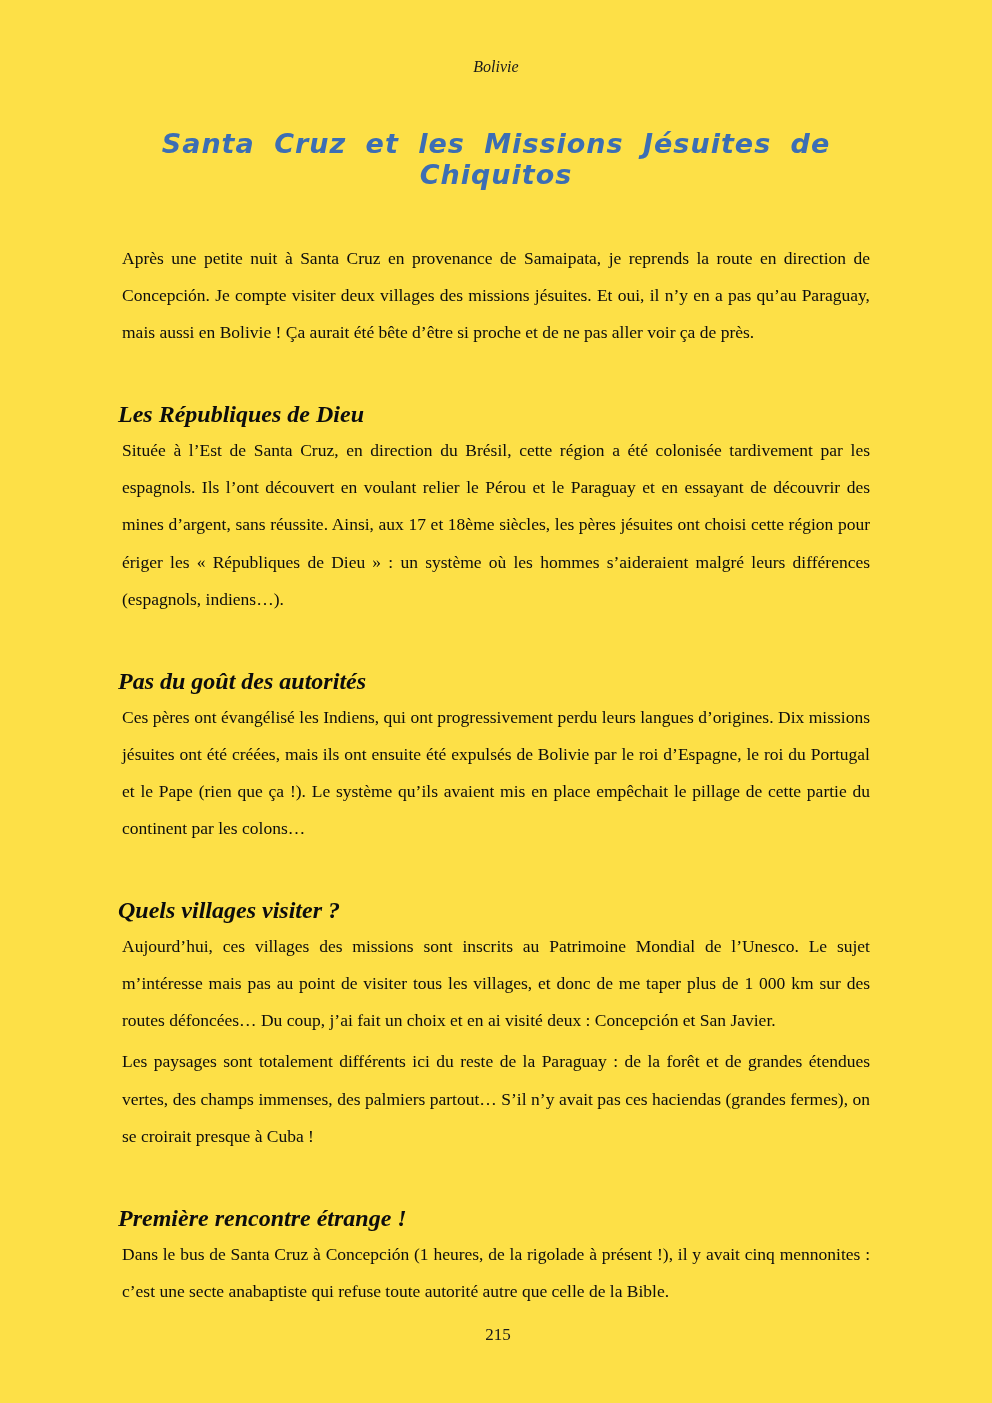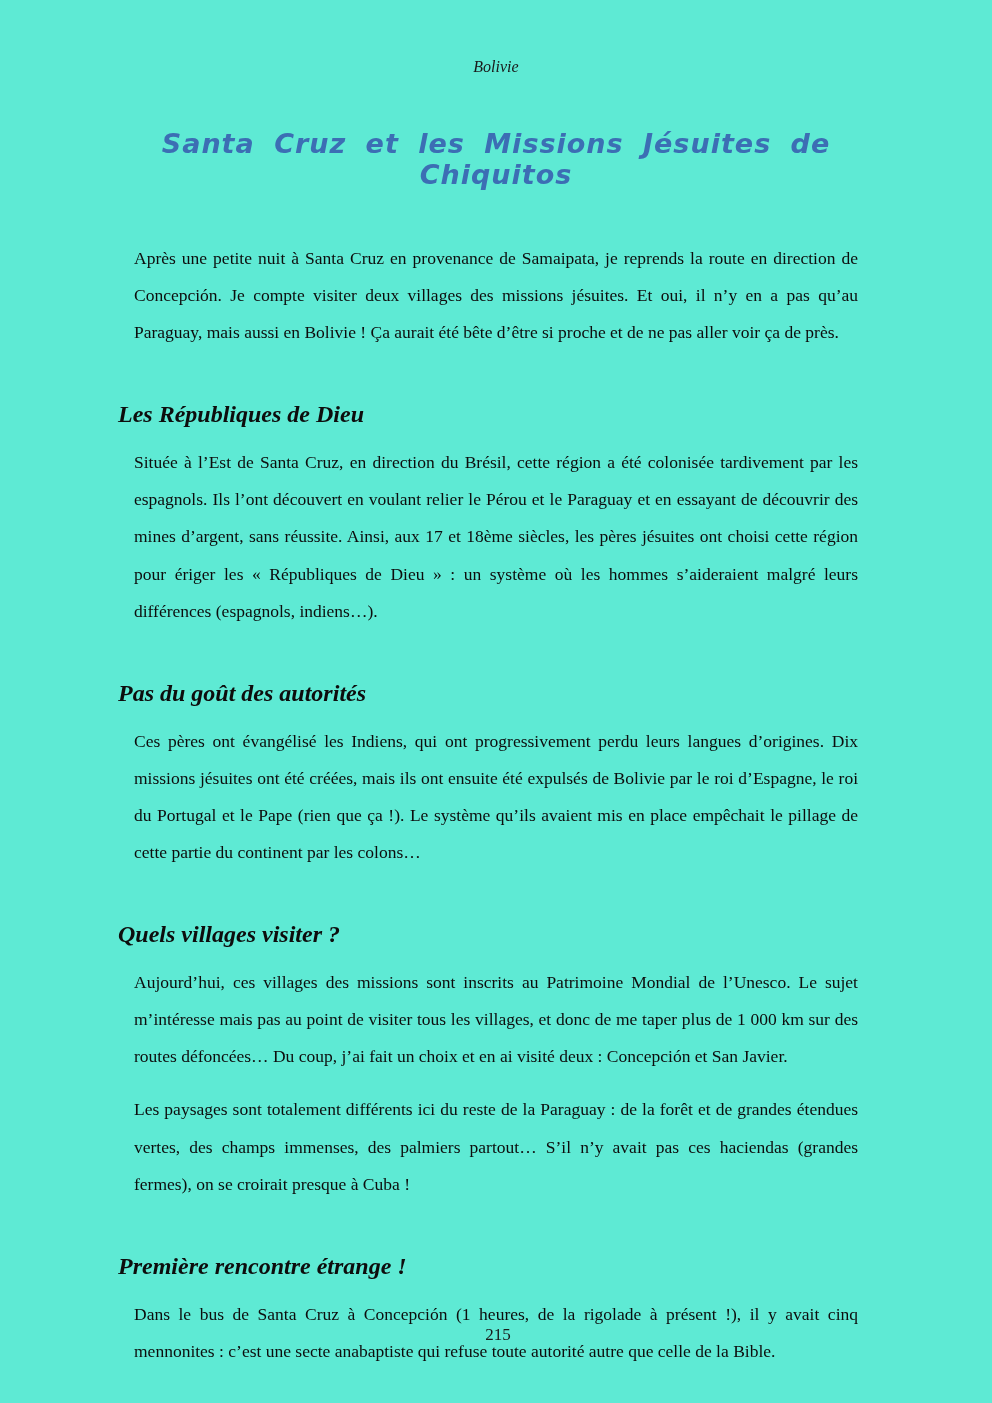--- a/index.html
+++ b/index.html
@@ -5,21 +5,21 @@
   html, body {
     margin: 0;
     padding: 0;
     background: #ffffff;
   }
   .page {
     position: relative;
     width: 992px;
     height: 1403px;
     margin: 0 auto;
-    background: #5eead4;
+    background: #fde047;
     box-sizing: border-box;
     padding: 58px 118px 0 118px;
     font-family: "Liberation Serif", serif;
     color: #0d0d0d;
     overflow: hidden;
   }
   .running-header {
     text-align: center;
     font-style: italic;
     font-size: 16px;
@@ -36,21 +36,21 @@
     word-spacing: 9px;
     color: #3c6eb4;
   }
   .date-range {
     margin-top: 66px;
     font-weight: bold;
     font-size: 17px;
     color: #953735;
   }
   p.body-par {
-    margin: 16px;
+    margin: 4px;
     font-size: 17.5px;
     line-height: 2.12;
     text-align: justify;
   }
   p.intro {
     margin-top: 50px;
   }
   h2.section-heading {
     margin: 50px 0 4px 0;
     font-size: 24px;

